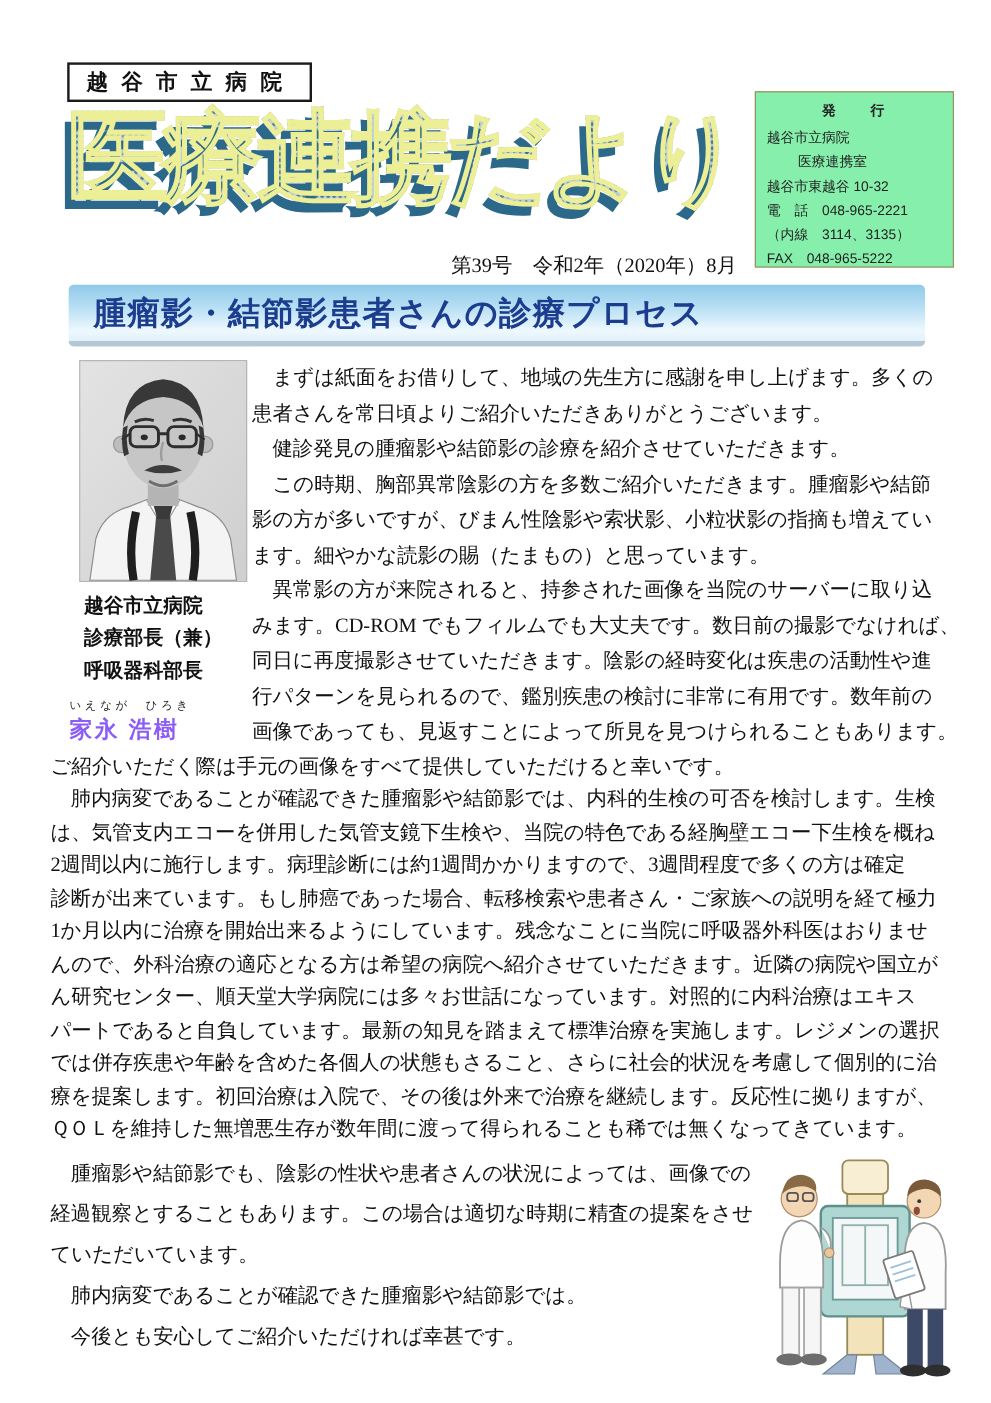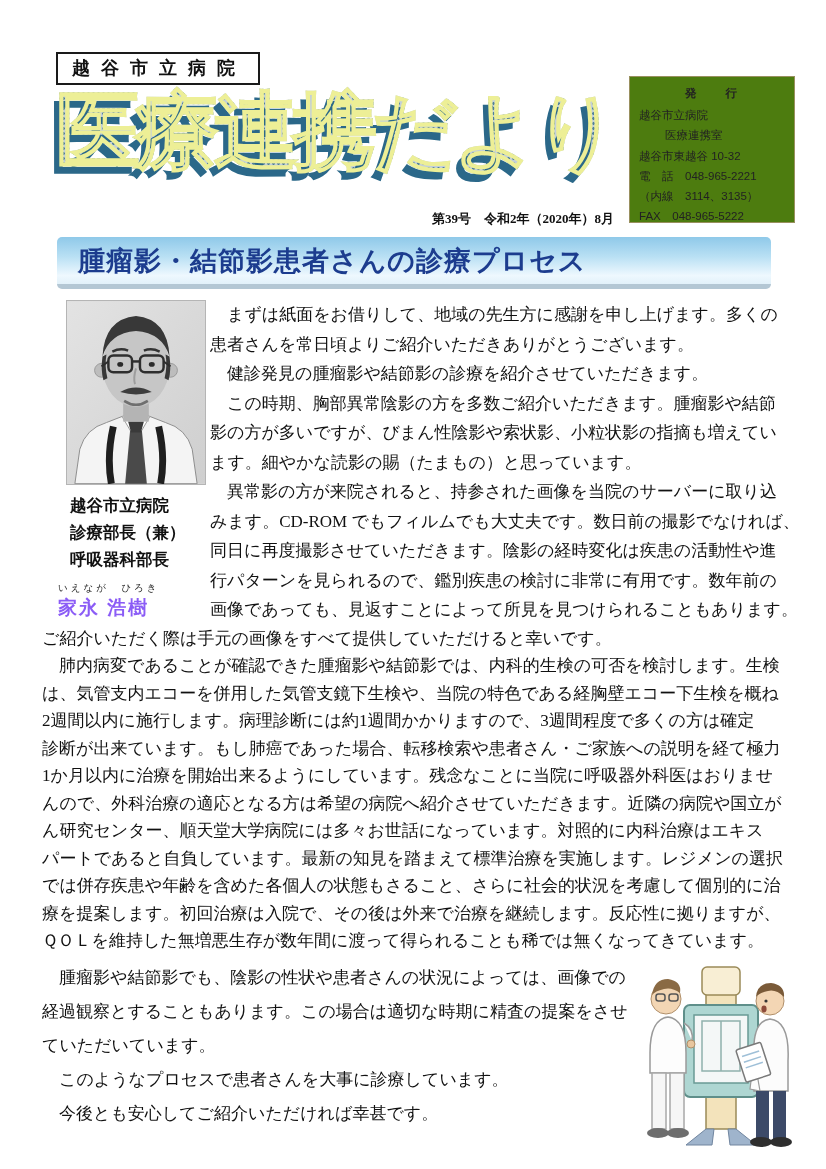--- a/index.html
+++ b/index.html
@@ -28,26 +28,26 @@
     .newsletter-title{
       background-color:#c2cfd9;
       background-image:radial-gradient(circle,#4f7f9b 1.3px,rgba(0,0,0,0) 1.5px);
       background-size:5px 5px;
       -webkit-background-clip:text;background-clip:text;
       color:transparent;
     }
   }
   .issue-line{
     position:absolute;left:250px;top:210px;width:364px;
-    text-align:right;font-size:13px;font-weight:bold;color:#111;
+    text-align:right;font-size:17px;font-weight:normal;color:#111;
   }
   
   .publisher-box{
     position:absolute;left:629px;top:76px;width:166px;height:147px;
-    box-sizing:border-box;background:#4d7c0f;border:1px solid #99905f;
+    box-sizing:border-box;background:#86efac;border:1px solid #99905f;
     padding:7px 9px 0 9px;
     font-family:"Liberation Sans","DejaVu Sans",sans-serif;
     font-size:11.5px;line-height:1.72;color:#222;
   }
   .publisher-heading{text-align:center;letter-spacing:2px;font-weight:bold;margin-bottom:2px;}
   .publisher-org div:nth-child(2){padding-left:26px;}
   .publisher-contact{margin-top:2px;}
   
   .banner{
     position:absolute;left:57px;top:237px;width:714px;height:52px;
@@ -195,21 +195,21 @@
       <div class="tline">では併存疾患や年齢を含めた各個人の状態もさること、さらに社会的状況を考慮して個別的に治</div>
       <div class="tline">療を提案します。初回治療は入院で、その後は外来で治療を継続します。反応性に拠りますが、</div>
       <div class="tline">ＱＯＬを維持した無増悪生存が数年間に渡って得られることも稀では無くなってきています。</div>
     </div>
 
   <div class="closing-section">
     <div class="closing-lines">
         <div class="tline">　腫瘤影や結節影でも、陰影の性状や患者さんの状況によっては、画像での</div>
         <div class="tline">経過観察とすることもあります。この場合は適切な時期に精査の提案をさせ</div>
         <div class="tline">ていただいています。</div>
-        <div class="tline">　このようなプロセスで患者さんを大事に診療しています。</div>
+        <div class="tline">　肺内病変であることが確認できた腫瘤影や結節影では。</div>
         <div class="tline">　今後とも安心してご紹介いただければ幸甚です。</div>
       </div>
 
     <div class="illustration-block">
       
       <svg width="158" height="188" viewBox="0 0 158 188" xmlns="http://www.w3.org/2000/svg">
 
         <rect x="64" y="10" width="30" height="158" fill="#f3e3bb" stroke="#9a8a58" stroke-width="1.5"></rect>
         <rect x="60" y="6" width="38" height="28" rx="5" fill="#f8eed4" stroke="#9a8a58" stroke-width="1.5"></rect>
 

